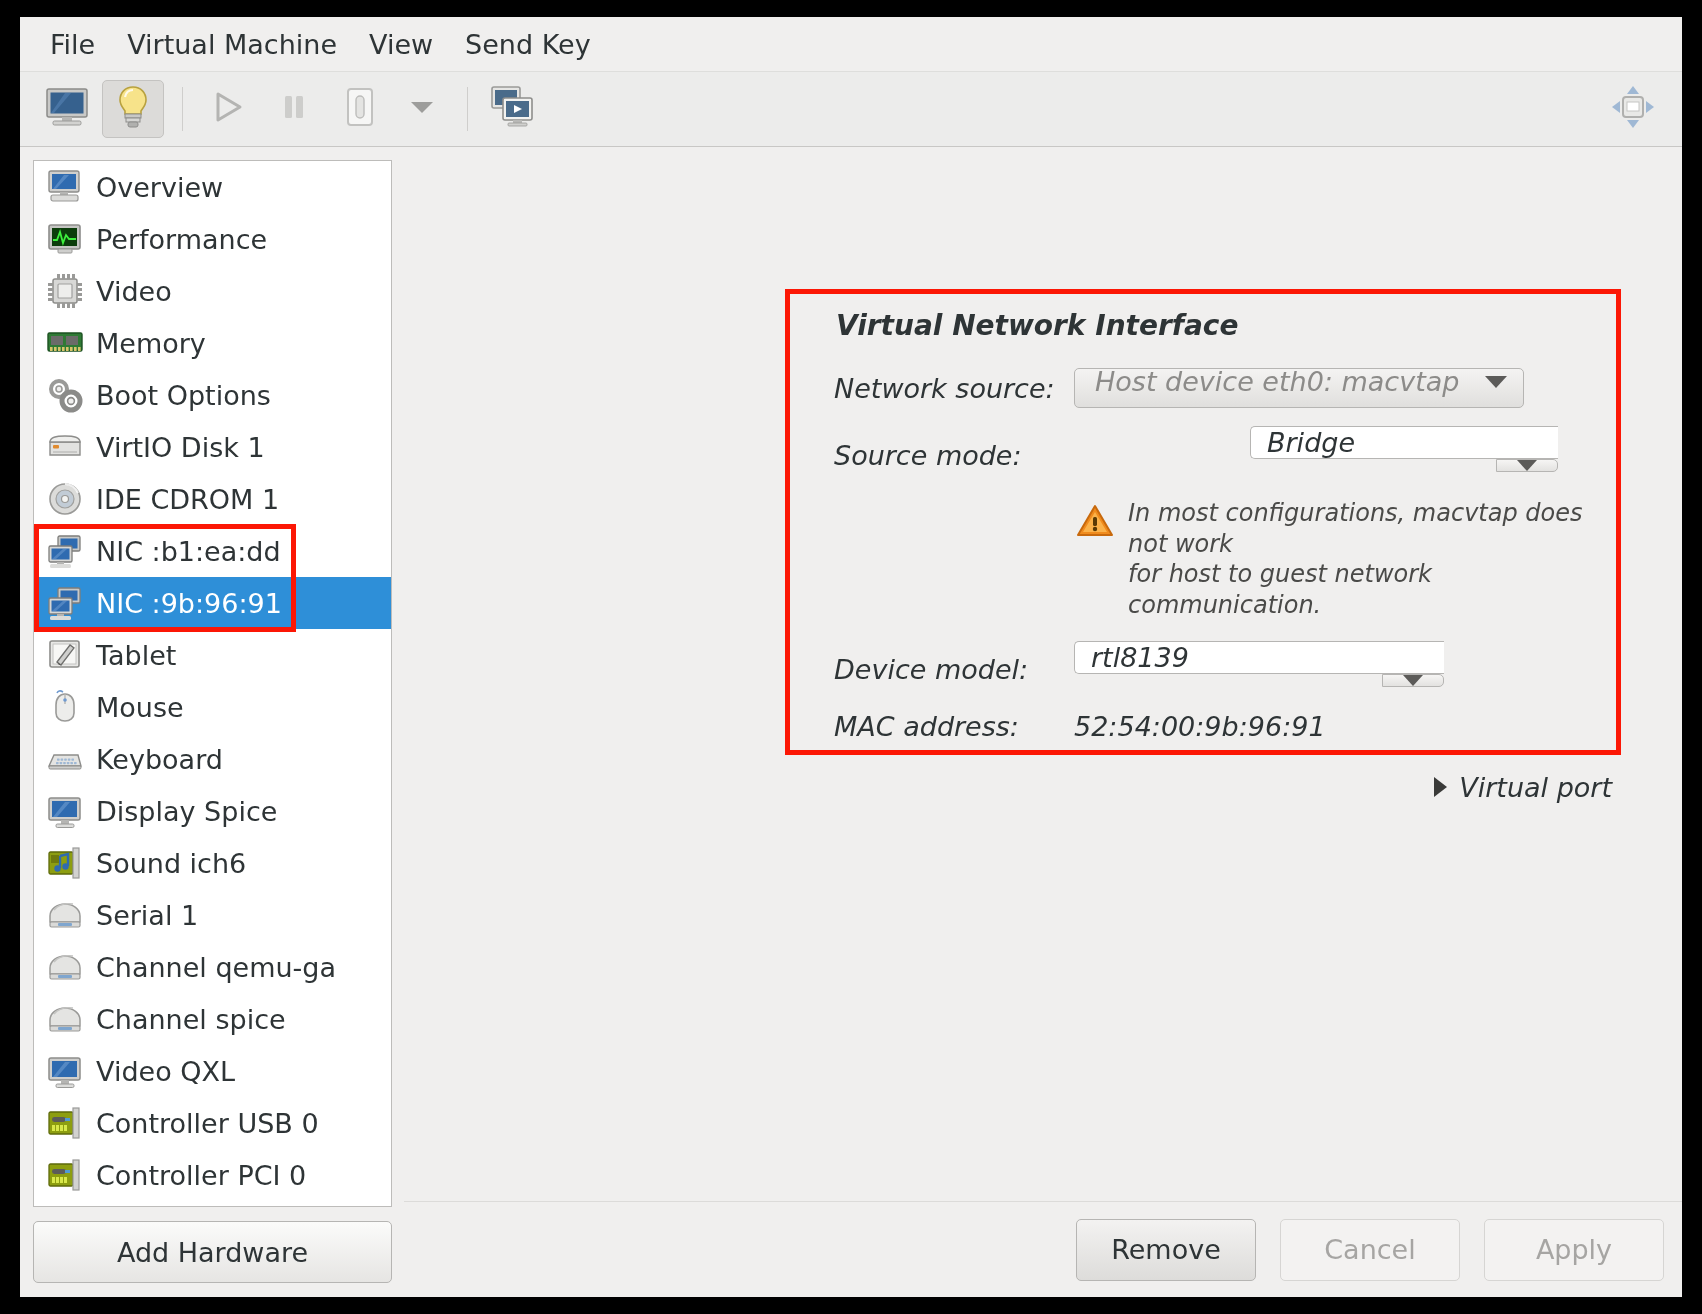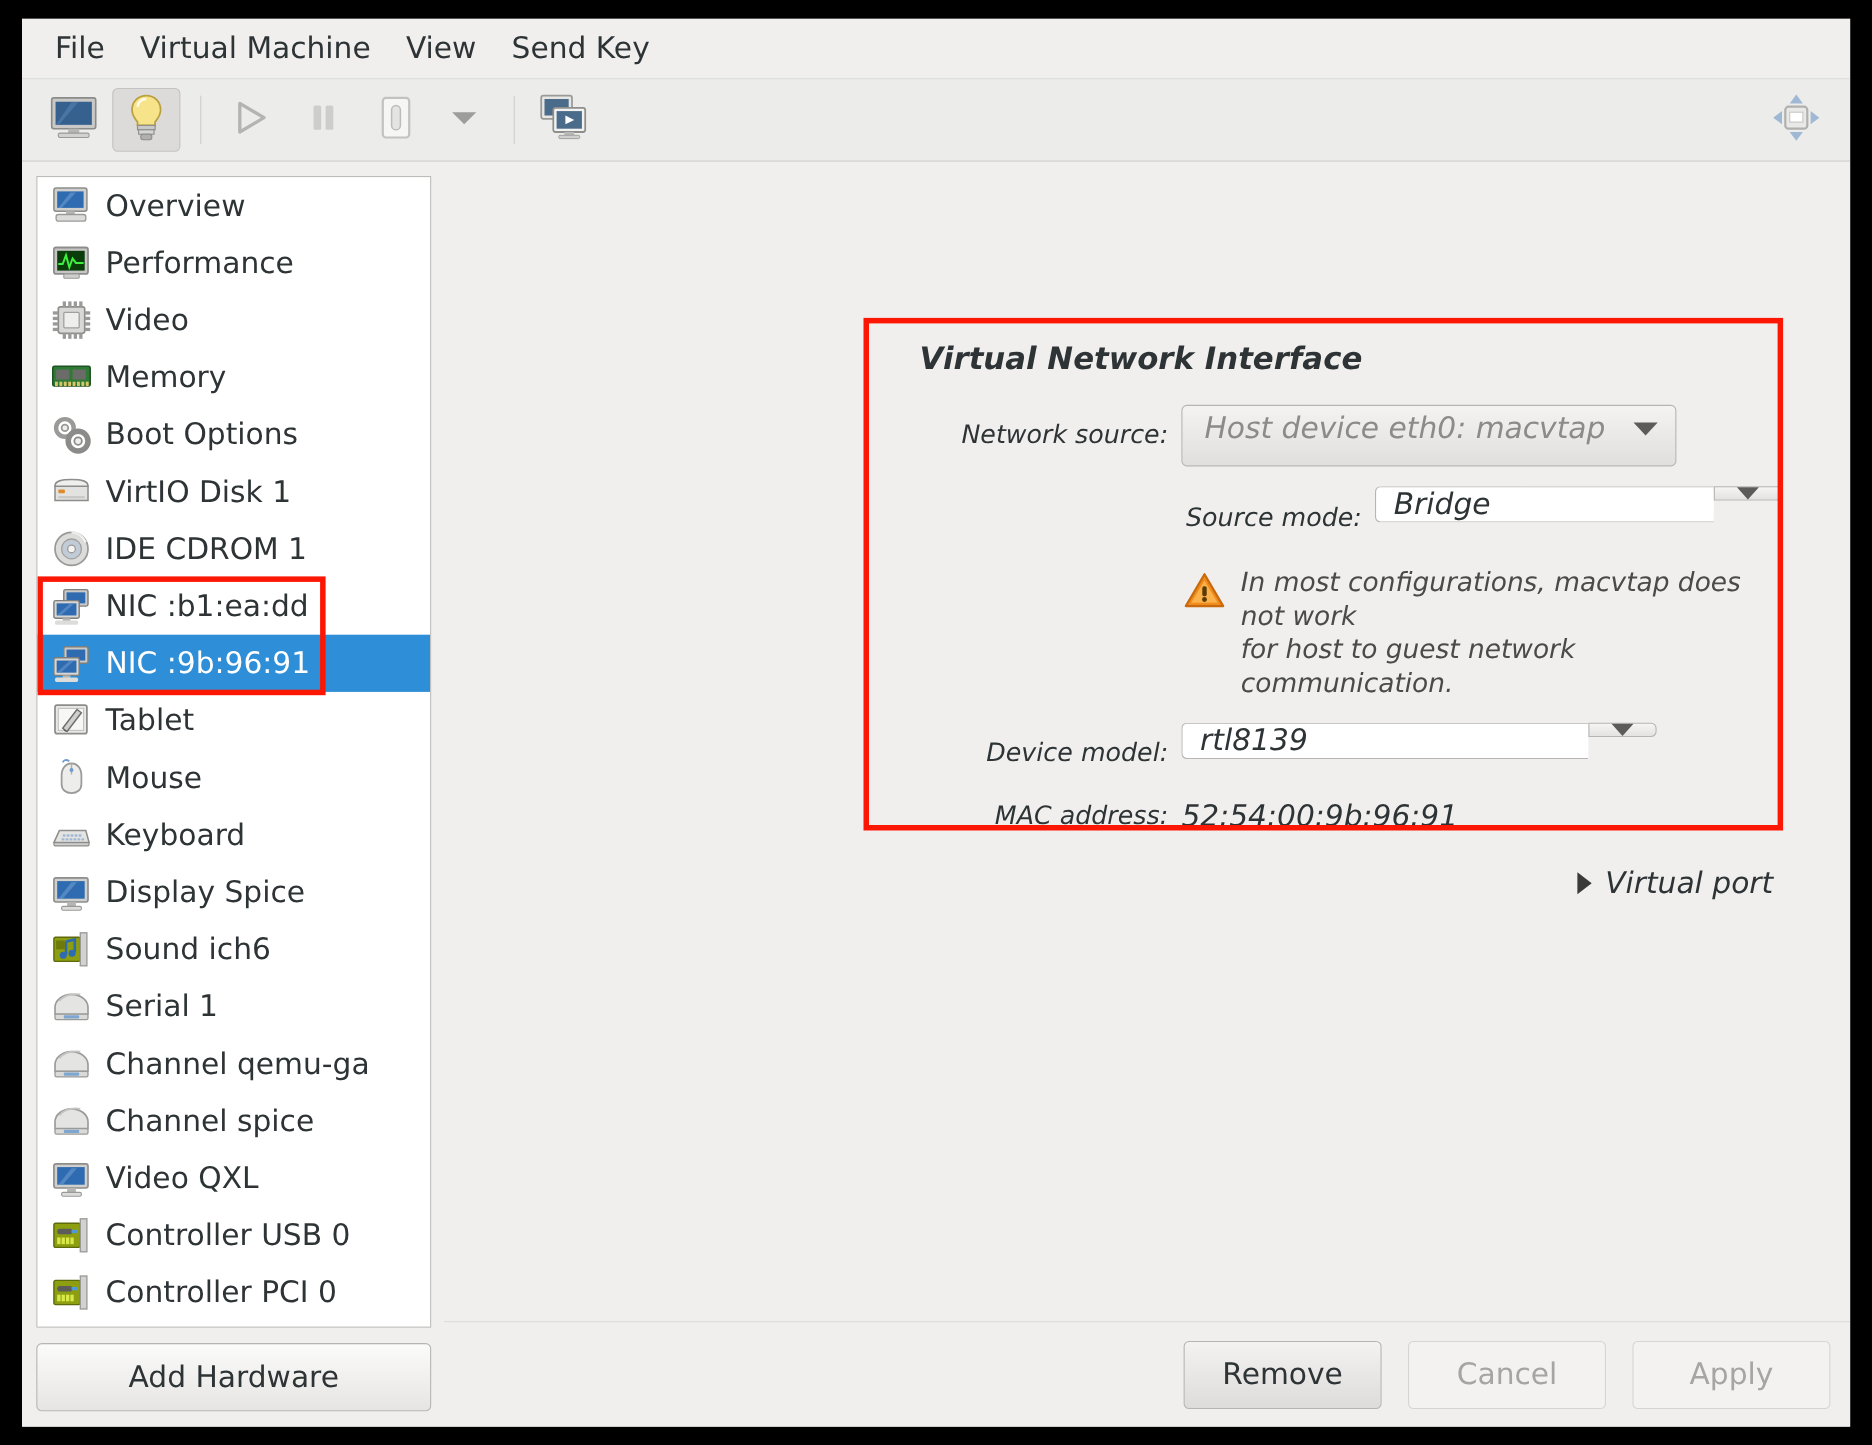--- a/index.html
+++ b/index.html
@@ -212,52 +212,53 @@
     color: #2e3436;
     margin: 0 0 28px 2px;
     line-height: 1;
   }
   .form-row {
     display: flex;
     align-items: center;
     margin-bottom: 18px;
   }
   .form-label {
-    font-size: 23px;
+    font-size: 27px;
     color: #2e3436;
-    text-align: right;
+    text-align: left;
     flex: none;
     line-height: 1;
   }
   .lbl-w1 { width: 228px; padding-right: 12px; }
 
   
   .combo-disabled {
-    height: 56px;
+    height: 40px;
     min-width: 420px;
     border: 1px solid #b6b5b3;
     border-radius: 5px;
     background: linear-gradient(#f4f3f2, #e0dfdd);
     display: flex;
     align-items: center;
     justify-content: space-between;
     padding: 0 16px 13px 20px;
     box-sizing: border-box;
   }
   .combo-disabled .combo-text {
     font-size: 27px;
     color: #8c8b89;
     line-height: 1;
   }
 
   
   .combo-entry-wrap {
     display: flex;
-    align-items: flex-start;
+    align-items: flex-end;
     height: 58px;
+    flex-direction: column;
   }
   .combo-entry {
     background: #ffffff;
     border: 1px solid #b6b5b3;
     border-right: none;
     border-radius: 5px 0 0 5px;
     display: flex;
     align-items: center;
     padding-left: 16px;
     box-sizing: border-box;

